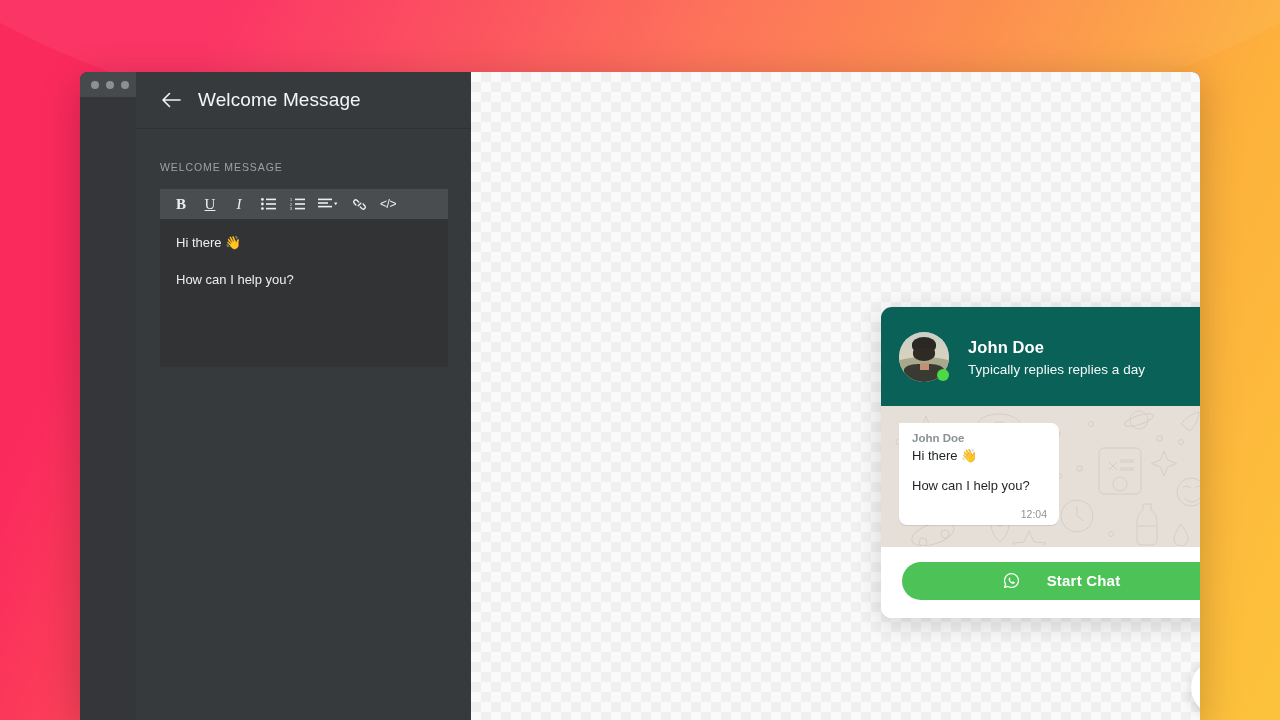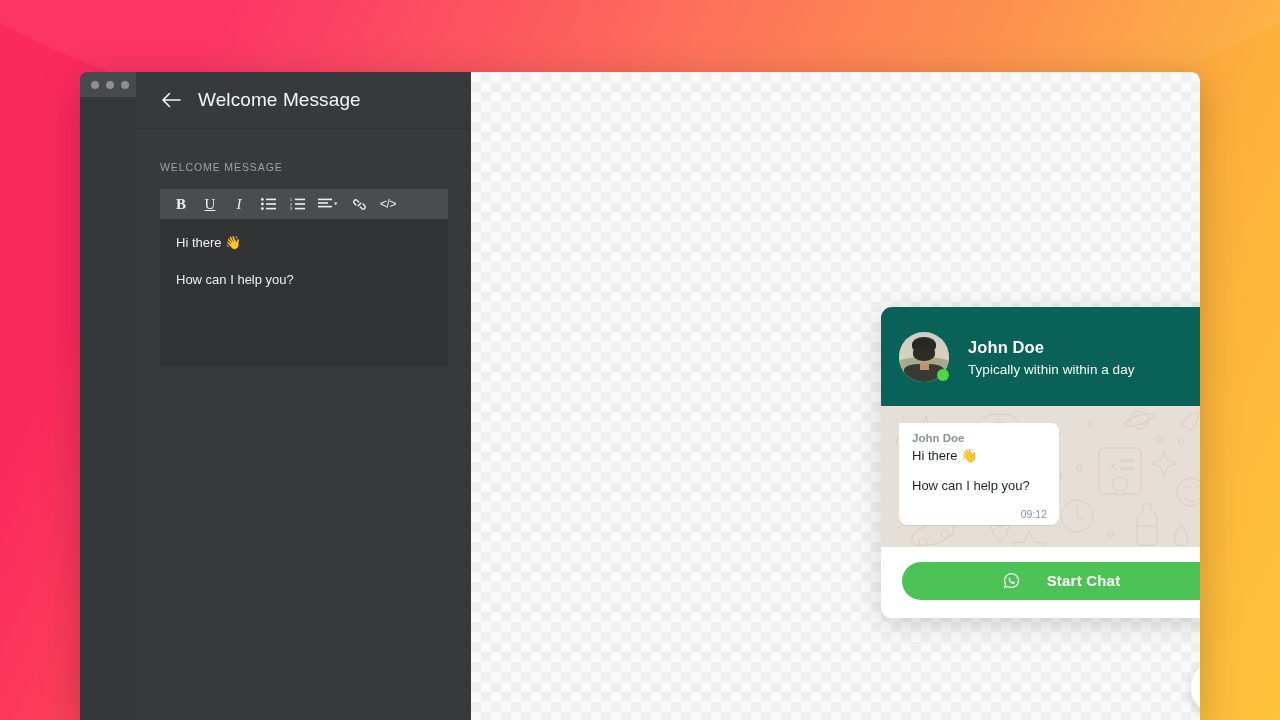--- a/index.html
+++ b/index.html
@@ -397,21 +397,21 @@
               <span class="av-neck"></span>
               <span class="av-face"></span>
               <span class="av-hair"></span>
               <span class="av-beard"></span>
             </div>
             <span id="wa-online"></span>
           </div>
 
           <div>
             <div id="wa-name">John Doe</div>
-            <div id="wa-status">Typically within within a day</div>
+            <div id="wa-status">Typically replies replies a day</div>
           </div>
         </div>
 
         <div id="wa-chat">
 
           <svg id="wa-doodles" viewBox="0 0 361 140" preserveAspectRatio="xMidYMid slice" aria-hidden="true">
             <g stroke="#B3A79B" stroke-width="1" fill="none">
 
               <circle cx="258" cy="14" r="9"></circle>
               <ellipse cx="258" cy="14" rx="15" ry="4.5" transform="rotate(-18 258 14)"></ellipse>
@@ -477,21 +477,21 @@
               <rect x="196" y="60" width="5" height="5" rx="1"></rect>
               <rect x="60" y="36" width="5" height="5" rx="1"></rect>
               <rect x="276" y="30" width="5" height="5" rx="1"></rect>
             </g>
           </svg>
 
           <div id="wa-bubble">
             <div id="wa-bubble-name">John Doe</div>
             <div class="wa-line">Hi there 👋</div>
             <div class="wa-line">How can I help you?</div>
-            <div id="wa-time">09:12</div>
+            <div id="wa-time">12:04</div>
           </div>
         </div>
 
         <div id="wa-footer">
           <button id="start-chat-btn">
             <span style="display:flex;align-items:center;">
               <svg width="17" height="17" viewBox="0 0 24 24" fill="none" aria-hidden="true">
                 <path d="M12 2.2a9.8 9.8 0 0 0 -8.4 14.85L2.2 21.8l4.85-1.35A9.8 9.8 0 1 0 12 2.2z" stroke="#FFFFFF" stroke-width="1.8" stroke-linejoin="round"></path>
                 <path d="M8.7 7.6c.3-.1.8 0 1 .5l.8 1.7c.1.3 0 .6-.2.8l-.5.5c-.1.2-.2.4 0 .7a7 7 0 0 0 2.6 2.4c.3.2.5.1.7-.1l.5-.6c.2-.2.5-.3.8-.2l1.7.8c.5.2.6.7.5 1-.2.9-1.1 1.6-2.1 1.6-2.9 0-6.6-3.7-6.6-6.6 0-1 .7-1.9 1.6-2.1z" fill="#FFFFFF"></path>
               </svg>

